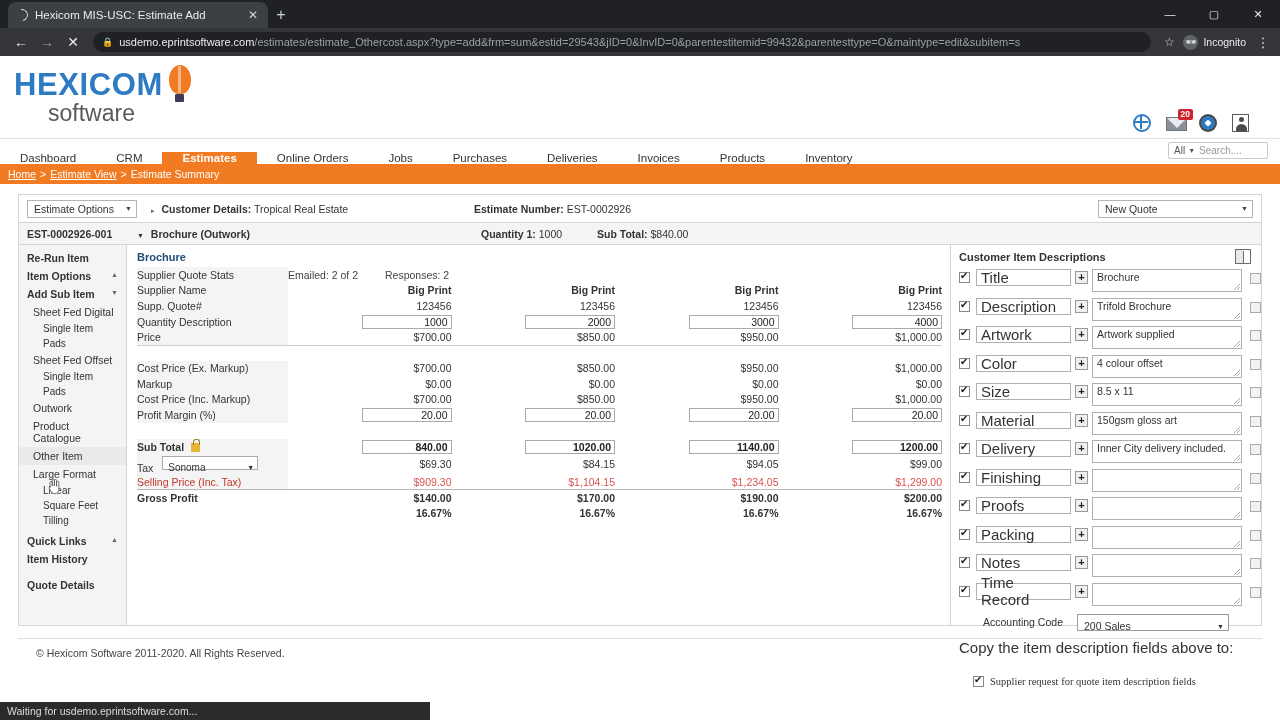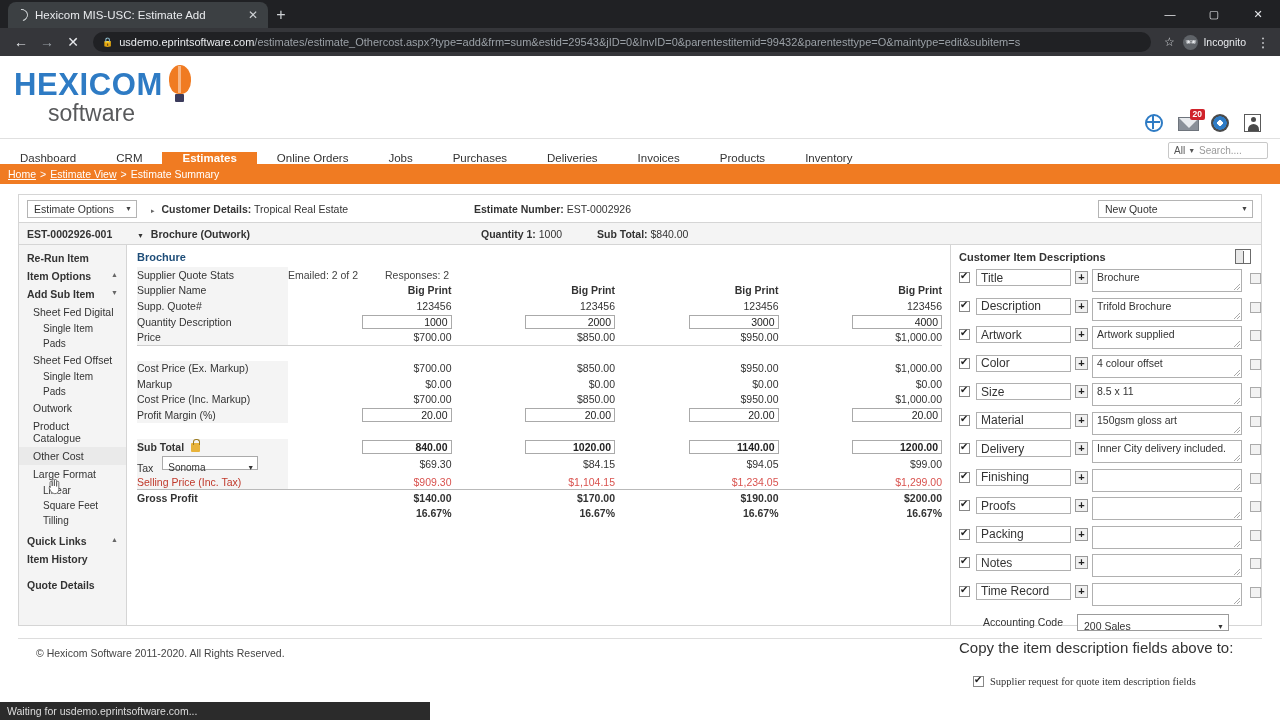--- a/index.html
+++ b/index.html
@@ -91,21 +91,21 @@
     position: absolute; top: 0; left: 2px;
   }
   .balloon .bal::after {
     content:""; position:absolute; left: 9px; top: 1px; width: 3px; height: 27px;
     background: rgba(255,255,255,.45);
   }
   .balloon .bask {
     position: absolute; bottom: 5px; left: 8px; width: 9px; height: 8px;
     background: #3b3b5c; border-radius: 1px;
   }
-  .hdr-icons { position: absolute; right: 16px; top: 58px; display: flex; align-items: center; gap: 13px; }
+  .hdr-icons { position: absolute; right: 28px; top: 58px; display: flex; align-items: center; gap: 13px; }
   .hico { width: 20px; height: 20px; position: relative; cursor: pointer; }
   .globe-ic {
     border: 2px solid #2E7BC4; border-radius: 50%; width: 18px; height: 18px;
   }
   .globe-ic::before {
     content:""; position:absolute; left:7px; top:1px; width:2px; height:14px; background:#2E7BC4;
   }
   .globe-ic::after {
     content:""; position:absolute; left:1px; top:7px; width:14px; height:2px; background:#2E7BC4;
   }
@@ -273,21 +273,21 @@
   .rp-row { display: flex; align-items: flex-start; margin-bottom: 5.5px; }
   .rp-chk {
     width: 11px; height: 11px; border: 1px solid #888; background: #fff; flex: none;
     margin-top: 3px; position: relative; cursor: pointer;
   }
   .rp-chk.on::after {
     content: "✔"; position: absolute; left: 0px; top: -3px; font-size: 10px; color: #222;
   }
   .rp-keyin {
     width: 95px; height: 17px; border: 1px solid #b0b0b0; background: #fff;
-    font-size: 12px; padding: 0 4px; margin-left: 6px; color: #333;
+    font-size: 15px; padding: 0 4px; margin-left: 6px; color: #333;
     display: flex; align-items: center; flex: none;
   }
   .rp-plus {
     width: 13px; height: 13px; border: 1px solid #999; background: #f0f0f0;
     margin-left: 4px; margin-top: 2px; flex: none;
     display: flex; align-items: center; justify-content: center;
     font-size: 11px; font-weight: bold; color: #222; line-height: 1; cursor: pointer;
   }
   .rp-area {
     width: 150px; height: 23px; border: 1px solid #b0b0b0; background: #fff;
@@ -478,21 +478,21 @@
             <span class="arr">▼</span>
           </div>
           <div class="lm-sub1">Sheet Fed Digital</div>
           <div class="lm-sub2">Single Item</div>
           <div class="lm-sub2">Pads</div>
           <div class="lm-sub1">Sheet Fed Offset</div>
           <div class="lm-sub2">Single Item</div>
           <div class="lm-sub2">Pads</div>
           <div class="lm-sub1">Outwork</div>
           <div class="lm-sub1">Product Catalogue</div>
-          <div class="lm-sub1 hl">Other Cost</div>
+          <div class="lm-sub1 hl">Other Item</div>
           <div class="lm-sub1">Large Format</div>
           <div class="lm-sub2">Linear</div>
           <div class="lm-sub2">Square Feet</div>
           <div class="lm-sub2">Tilling</div>
           <div class="lm-head" style="margin-top:4px">
             <span>Quick Links</span>
             <span class="arr">▲</span>
           </div>
           <div class="lm-head">
             <span>Item History</span>

